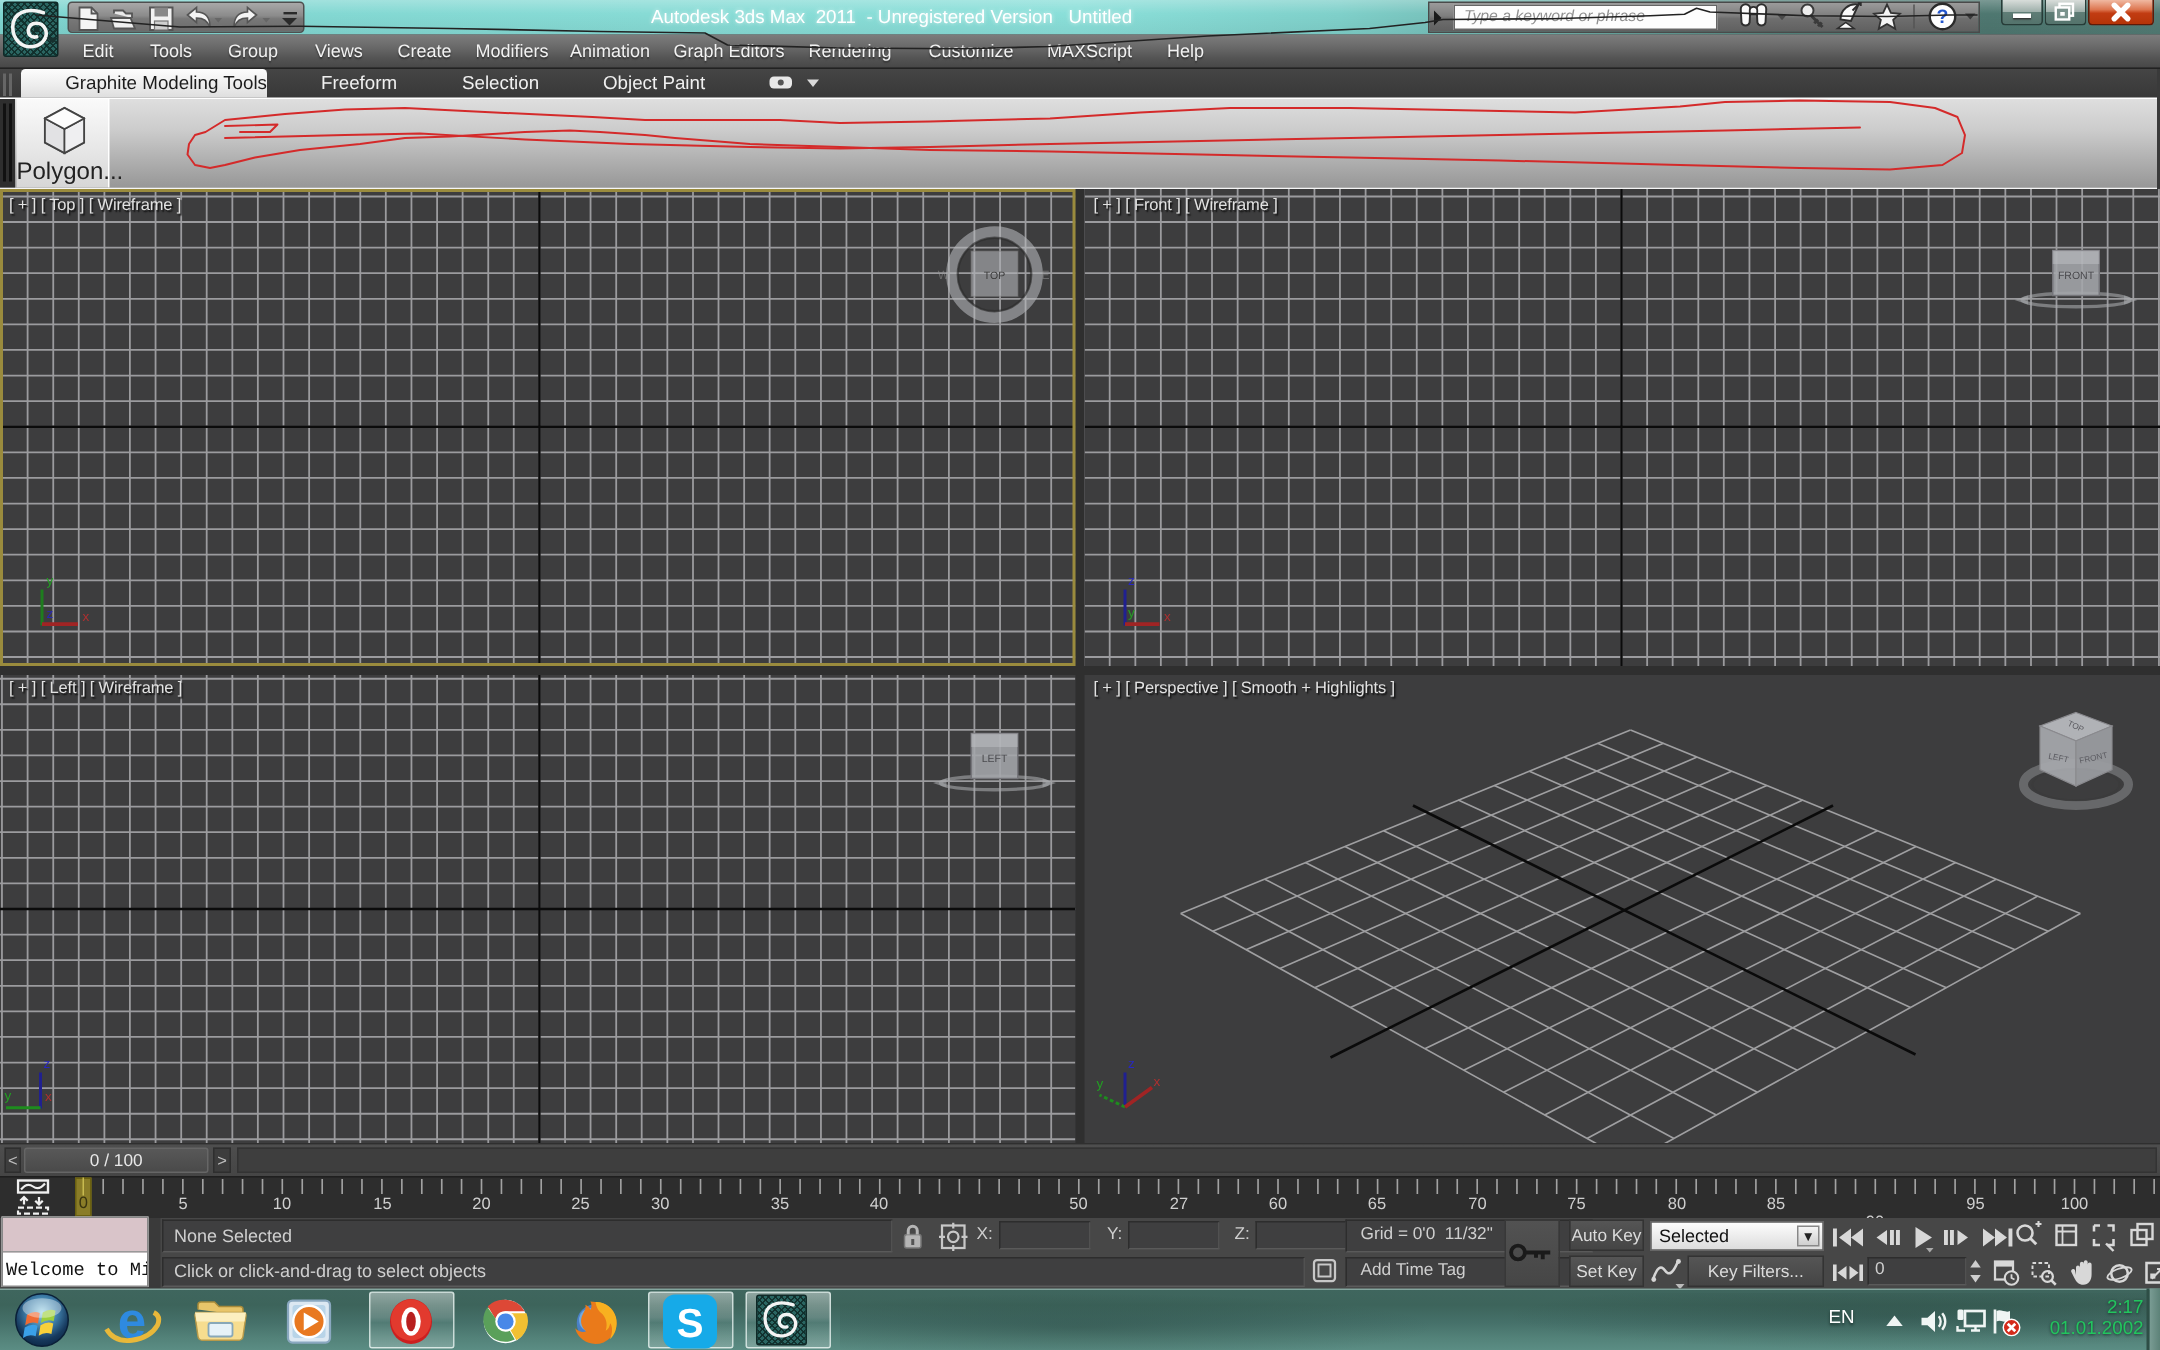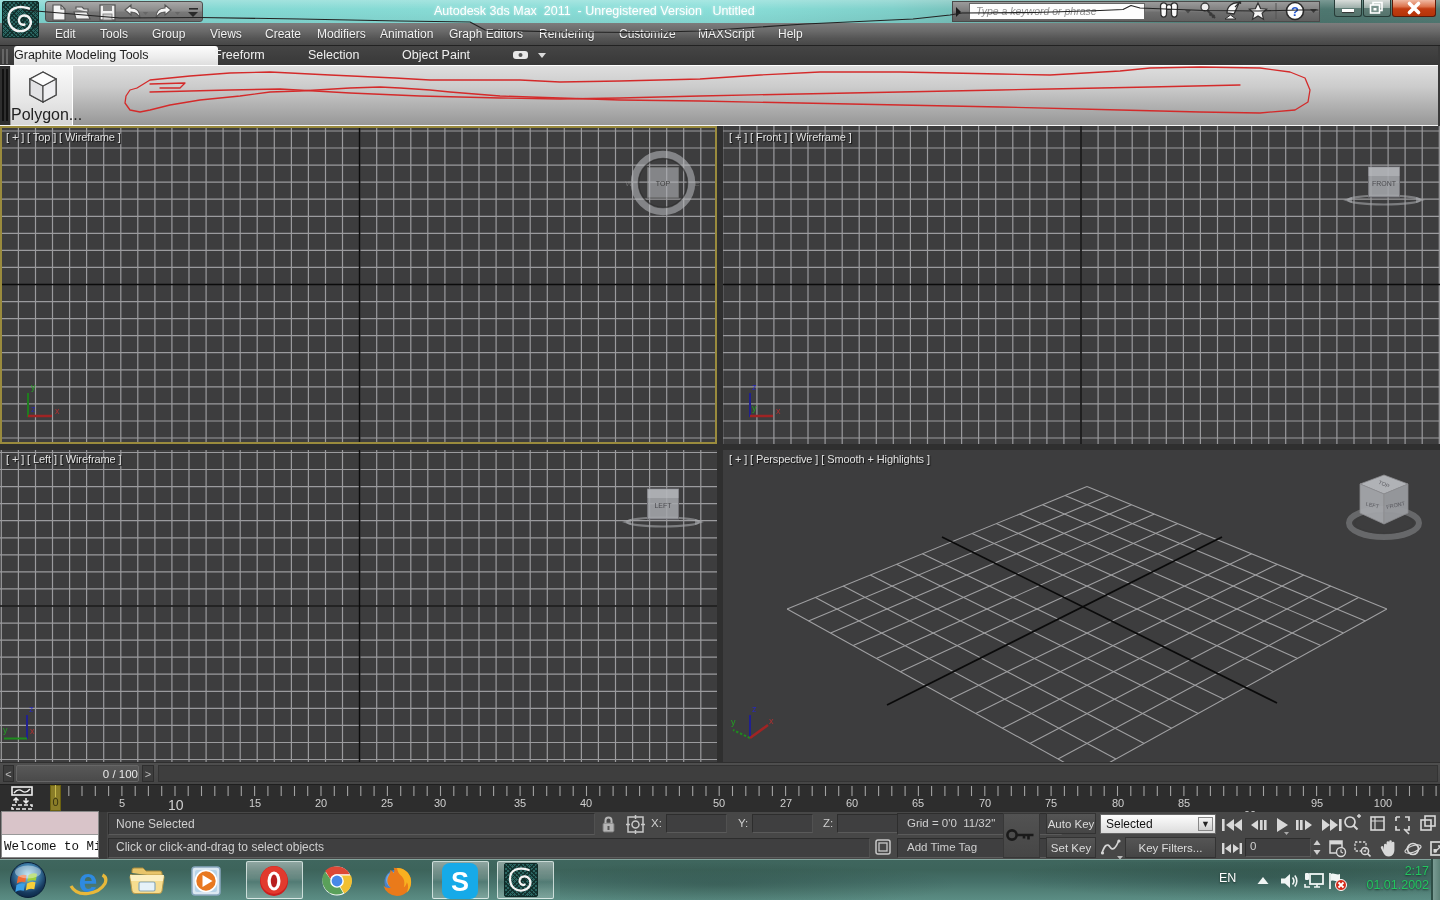--- a/index.html
+++ b/index.html
@@ -79,21 +79,21 @@
 <div class="menu" style="left:317px">Modifiers</div>
 <div class="menu" style="left:380px">Animation</div>
 <div class="menu" style="left:449px">Graph Editors</div>
 <div class="menu" style="left:539px">Rendering</div>
 <div class="menu" style="left:619px">Customize</div>
 <div class="menu" style="left:698px">MAXScript</div>
 <div class="menu" style="left:778px">Help</div>
 <div class="abs" style="left:0;top:46px;width:1440px;height:19px;background:linear-gradient(#454545,#383838)"></div>
 <div class="abs" style="left:2px;top:49px;width:2px;height:15px;background:#666"></div>
 <div class="abs" style="left:6px;top:49px;width:2px;height:15px;background:#666"></div>
-<div class="abs" style="left:14px;top:46px;width:204px;height:19px;background:linear-gradient(#fdfdfd,#ececec 60%,#dedede);border-radius:3px 3px 0 0;color:#1c1c1c;font-size:12.5px;text-align:left;line-height:19px">Graphite Modeling Tools</div>
+<div class="abs" style="left:14px;top:46px;width:164px;height:19px;background:linear-gradient(#fdfdfd,#ececec 60%,#dedede);border-radius:3px 3px 0 0;color:#1c1c1c;font-size:12.5px;text-align:right;line-height:19px">Graphite Modeling Tools</div>
 <div class="tabtxt" style="left:214px;top:46px">Freeform</div>
 <div class="tabtxt" style="left:308px;top:46px">Selection</div>
 <div class="tabtxt" style="left:402px;top:46px">Object Paint</div>
 <svg width="40" height="14" style="position:absolute;left:512px;top:49px">
     <rect x="1" y="2" width="15" height="8" rx="3" fill="#e8e8e8"></rect>
     <circle cx="8.5" cy="6" r="2" fill="#555"></circle>
     <path d="M26 4 l8 0 -4 5 z" fill="#dadada"></path>
   </svg>
 <div class="abs" style="left:0;top:65px;width:1440px;height:61px;background:linear-gradient(#dedede,#cccccc 35%,#b3b3b3 65%,#979797);border-top:1px solid #fff;border-bottom:1px solid #f5f5f5"></div>
 <div class="abs" style="left:0;top:66px;width:10px;height:59px;background:#2e2e2e"></div>
@@ -406,21 +406,21 @@
 <svg width="90" height="50" viewBox="0 0 90 50" style="position:absolute;left:720px;top:695px">
     <line x1="30.0" y1="20.0" x2="30.0" y2="43.0" stroke="#202090" stroke-width="2"></line>
     <line x1="30" y1="43" x2="13" y2="35" stroke="#1e8c1e" stroke-width="2" stroke-dasharray="2.5,1.8"></line>
     <line x1="30.0" y1="43.0" x2="48.0" y2="30.0" stroke="#a02424" stroke-width="2.5"></line>
     <text x="32" y="17" font-family="Liberation Sans" font-size="9" fill="#2828c0">z</text>
     <text x="11" y="30" font-family="Liberation Sans" font-size="9" fill="#22a022">y</text>
     <text x="49" y="29" font-family="Liberation Sans" font-size="9" fill="#b03030">x</text>
   </svg>
 <div class="abs" style="left:0;top:763px;width:1440px;height:21px;background:linear-gradient(#4e4e4e,#454545)"></div>
 <div class="abs" style="left:3px;top:765px;width:11px;height:17px;background:#3d3d3d;border:1px solid #2e2e2e;color:#bbb;font-size:11px;text-align:center;line-height:16px">&lt;</div>
-<div class="abs" style="left:16px;top:765px;width:123px;height:17px;background:linear-gradient(#585858,#4a4a4a);border:1px solid #666;border-radius:2px;color:#e8e8e8;font-size:11.5px;text-align:right;line-height:16px">0 / 100</div>
+<div class="abs" style="left:16px;top:765px;width:123px;height:17px;background:linear-gradient(#585858,#4a4a4a);border:1px solid #666;border-radius:2px;color:#e8e8e8;font-size:11.5px;text-align:center;line-height:16px">0 / 100</div>
 <div class="abs" style="left:142px;top:765px;width:12px;height:17px;background:#3d3d3d;border:1px solid #2e2e2e;color:#bbb;font-size:11px;text-align:center;line-height:16px">&gt;</div>
 <div class="abs" style="left:158px;top:765px;width:1280px;height:17px;background:#3e3e3e;border:1px solid #333"></div>
 <div class="abs" style="left:0;top:784px;width:1440px;height:28px;background:#2d2d2d;border-top:1px solid #1f1f1f">
     <svg width="1440" height="28" viewBox="0 0 1440 28" style="position:absolute;left:0;top:0">
       <line x1="55.5" y1="1.0" x2="55.5" y2="11.0" stroke="#a2a2a2" stroke-width="1.1"></line>
       <line x1="68.8" y1="1.0" x2="68.8" y2="11.0" stroke="#a2a2a2" stroke-width="1.1"></line>
       <line x1="82.0" y1="1.0" x2="82.0" y2="11.0" stroke="#a2a2a2" stroke-width="1.1"></line>
       <line x1="95.3" y1="1.0" x2="95.3" y2="11.0" stroke="#a2a2a2" stroke-width="1.1"></line>
       <line x1="108.6" y1="1.0" x2="108.6" y2="11.0" stroke="#a2a2a2" stroke-width="1.1"></line>
       <line x1="121.9" y1="1.0" x2="121.9" y2="11.0" stroke="#a2a2a2" stroke-width="1.1"></line>
@@ -518,21 +518,21 @@
       <line x1="1343.2" y1="1.0" x2="1343.2" y2="11.0" stroke="#a2a2a2" stroke-width="1.1"></line>
       <line x1="1356.5" y1="1.0" x2="1356.5" y2="11.0" stroke="#a2a2a2" stroke-width="1.1"></line>
       <line x1="1369.7" y1="1.0" x2="1369.7" y2="11.0" stroke="#a2a2a2" stroke-width="1.1"></line>
       <line x1="1383.0" y1="1.0" x2="1383.0" y2="11.0" stroke="#a2a2a2" stroke-width="1.1"></line>
       <line x1="1396.3" y1="1.0" x2="1396.3" y2="11.0" stroke="#a2a2a2" stroke-width="1.1"></line>
       <line x1="1409.5" y1="1.0" x2="1409.5" y2="11.0" stroke="#a2a2a2" stroke-width="1.1"></line>
       <line x1="1422.8" y1="1.0" x2="1422.8" y2="11.0" stroke="#a2a2a2" stroke-width="1.1"></line>
       <line x1="1436.1" y1="1.0" x2="1436.1" y2="11.0" stroke="#a2a2a2" stroke-width="1.1"></line>
     </svg>
     <div style="position:absolute;left:102px;top:12px;width:40px;text-align:center;font-size:11px;color:#cfcfcf">5</div>
-    <div style="position:absolute;left:168px;top:12px;width:40px;font-size:14px;color:#cfcfcf">10</div>
+    <div style="position:absolute;left:168px;top:12px;width:40px;text-align:center;font-size:11px;color:#cfcfcf">10</div>
     <div style="position:absolute;left:235px;top:12px;width:40px;text-align:center;font-size:11px;color:#cfcfcf">15</div>
     <div style="position:absolute;left:301px;top:12px;width:40px;text-align:center;font-size:11px;color:#cfcfcf">20</div>
     <div style="position:absolute;left:367px;top:12px;width:40px;text-align:center;font-size:11px;color:#cfcfcf">25</div>
     <div style="position:absolute;left:434px;top:12px;width:40px;text-align:left;font-size:11px;color:#cfcfcf">30</div>
     <div style="position:absolute;left:500px;top:12px;width:40px;text-align:center;font-size:11px;color:#cfcfcf">35</div>
     <div style="position:absolute;left:566px;top:12px;width:40px;text-align:center;font-size:11px;color:#cfcfcf">40</div>
     <div style="position:absolute;left:633px;top:28px;width:40px;text-align:center;font-size:11px;color:#cfcfcf">45</div>
     <div style="position:absolute;left:699px;top:12px;width:40px;text-align:center;font-size:11px;color:#cfcfcf">50</div>
     <div style="position:absolute;left:766px;top:12px;width:40px;text-align:center;font-size:11px;color:#cfcfcf">27</div>
     <div style="position:absolute;left:832px;top:12px;width:40px;text-align:center;font-size:11px;color:#cfcfcf">60</div>

